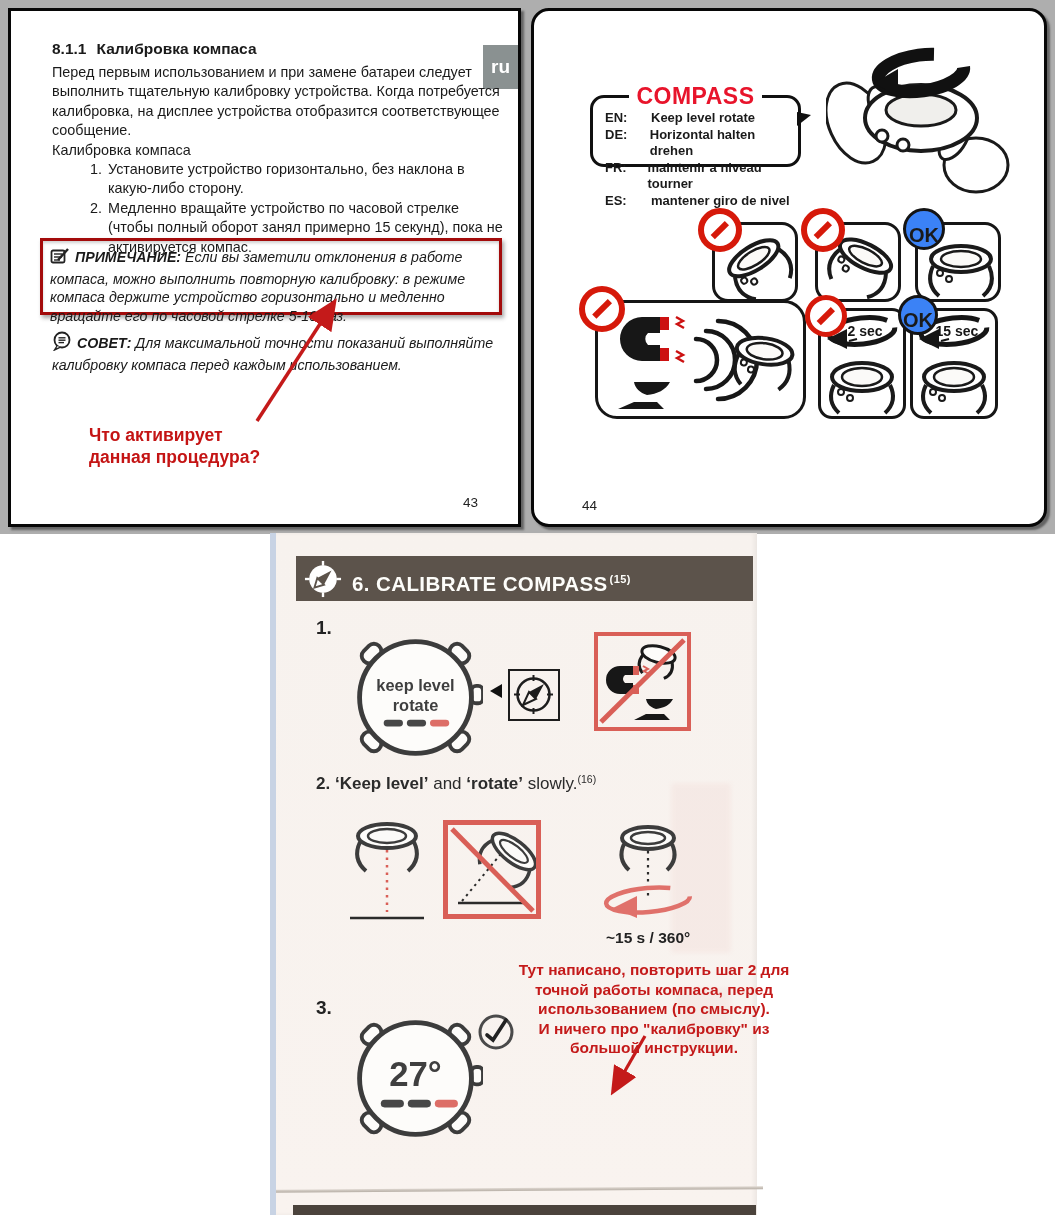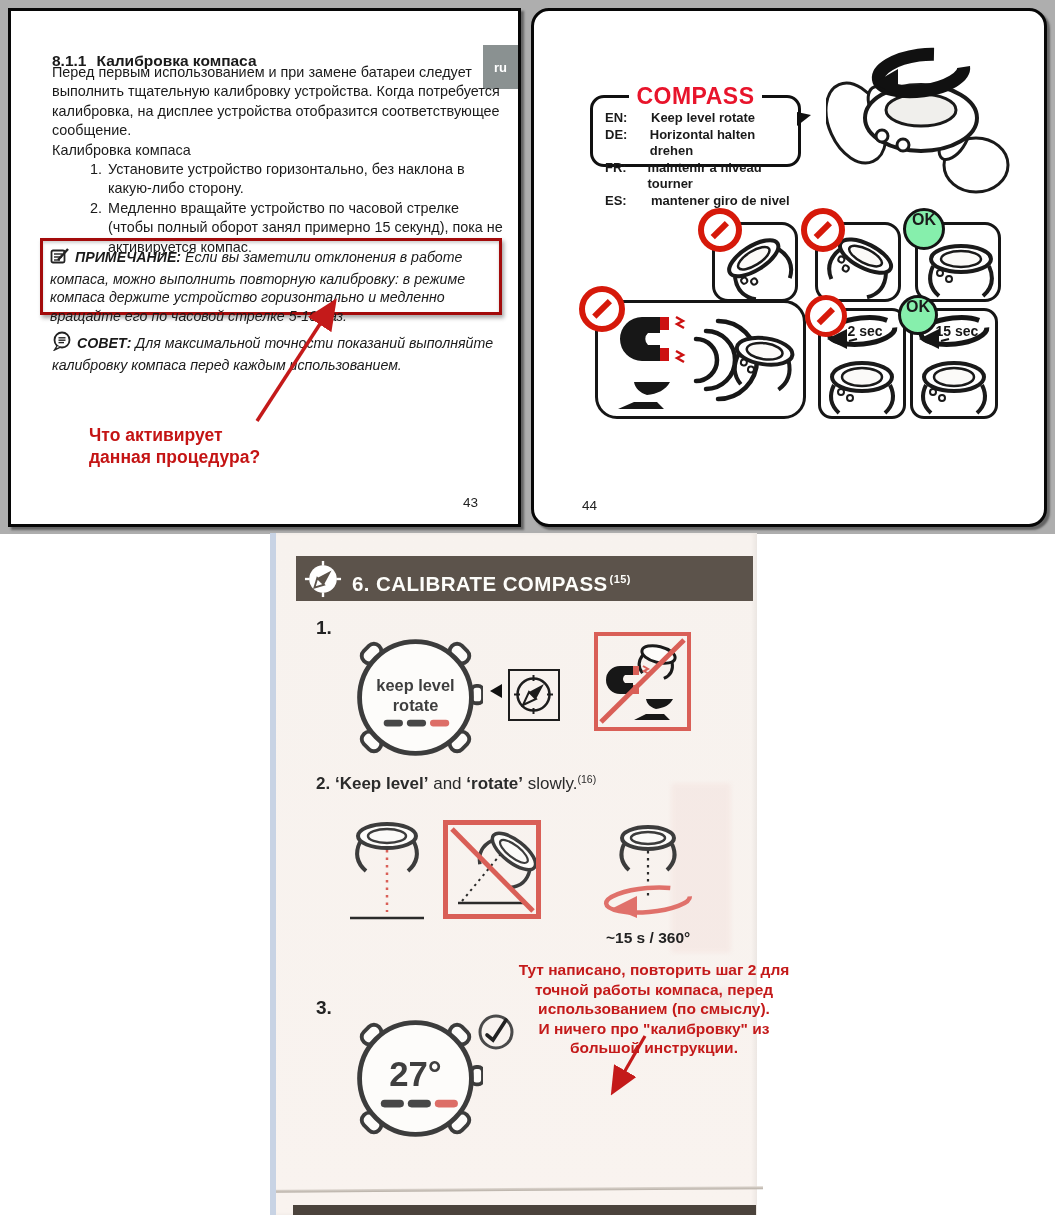--- a/index.html
+++ b/index.html
@@ -8,22 +8,22 @@
   .abs{position:absolute;}
 
   
   .top-band{left:0;top:0;width:1055px;height:534px;background:#aeaeae;}
   .mpage{background:#fff;border:3px solid #070707;box-sizing:border-box;
          box-shadow:3px 3px 2px rgba(40,40,40,.55);}
   .p43{left:8px;top:8px;width:513px;height:519px;}
   .p44{left:531px;top:8px;width:516px;height:519px;border-radius:18px;}
 
   .ru-tab{right:0;top:34px;width:35px;height:44px;background:#8a9191;color:#fff;
-          font-weight:bold;font-size:13px;display:flex;align-items:center;justify-content:center;}
-  .h811{left:41px;top:41px;font-weight:bold;font-size:15.5px;}
+          font-weight:bold;font-size:19px;display:flex;align-items:center;justify-content:center;}
+  .h811{left:41px;top:29px;font-weight:bold;font-size:15.5px;}
   .h811 .gap{display:inline-block;width:10px;}
   .body43{left:41px;top:52px;width:452px;font-size:14.4px;line-height:19.4px;}
   .body43 p{margin:0;}
   .body43 ol{margin:0;padding-left:54px;}
   .body43 li{padding-left:2px;}
   .notebox{left:29px;top:227px;width:462px;height:77px;border:3px solid #a30b0b;box-sizing:border-box;
            padding:6px 7px;font-size:14.2px;line-height:18.6px;font-style:italic;
            box-shadow:2px 3px 4px rgba(60,60,60,.45), inset 0 2px 3px rgba(120,120,120,.35);}
   .blab{font-weight:bold;font-style:italic;}
   .sovet{left:41px;top:320px;width:452px;font-size:14.2px;line-height:19px;font-style:italic;}
@@ -40,22 +40,22 @@
           letter-spacing:.5px;display:inline-block;transform:scaleY(1.08);}
   .bubble-tail{position:absolute;right:-13px;top:14px;width:0;height:0;
           border-top:3px solid transparent;border-bottom:11px solid transparent;border-left:14px solid #101010;}
   .langrow{display:flex;font-size:13px;font-weight:bold;line-height:16.5px;}
   .langrow .code{width:46px;}
   .langs{padding:12px 0 0 12px;}
   .icobox{border:3px solid #161616;border-radius:16px;box-sizing:border-box;background:#fff;overflow:hidden;}
   .no-badge{border-radius:50%;background:#fff;border:6px solid #d6190a;box-sizing:border-box;}
   .no-badge::after{content:"";position:absolute;left:50%;top:50%;width:64%;height:6px;background:#d6190a;
           transform:translate(-50%,-50%) rotate(-45deg);}
-  .ok-badge{border-radius:50%;background:#86efac;border:3.5px solid #141414;box-sizing:border-box;
-          display:flex;align-items:flex-start;justify-content:center;font-weight:bold;font-size:16px;}
+  .ok-badge{border-radius:50%;background:#3b82f6;border:3.5px solid #141414;box-sizing:border-box;
+          display:flex;align-items:flex-end;justify-content:center;font-weight:bold;font-size:20px;}
 
   
   .scan{left:270px;top:533px;width:487px;height:682px;background:linear-gradient(180deg,#f7f2ee,#f9f3ef);
         border-left:6px solid #c8d3e4;box-sizing:border-box;box-shadow:inset -3px 0 4px rgba(0,0,0,.05);}
   .gheader{left:20px;top:23px;width:457px;height:45px;background:#5c534b;color:#fdfdfa;
         display:flex;align-items:center;}
   .gheader .txt{font-weight:bold;font-size:20.5px;letter-spacing:.4px;margin-left:10px;margin-top:10px;}
   .gheader sup{font-size:11px;font-weight:bold;vertical-align:8px;margin-left:2px;}
   .steplab{font-weight:bold;font-size:19px;color:#222;}
   .sqbox{border:2.5px solid #1d1d1d;box-sizing:border-box;}

